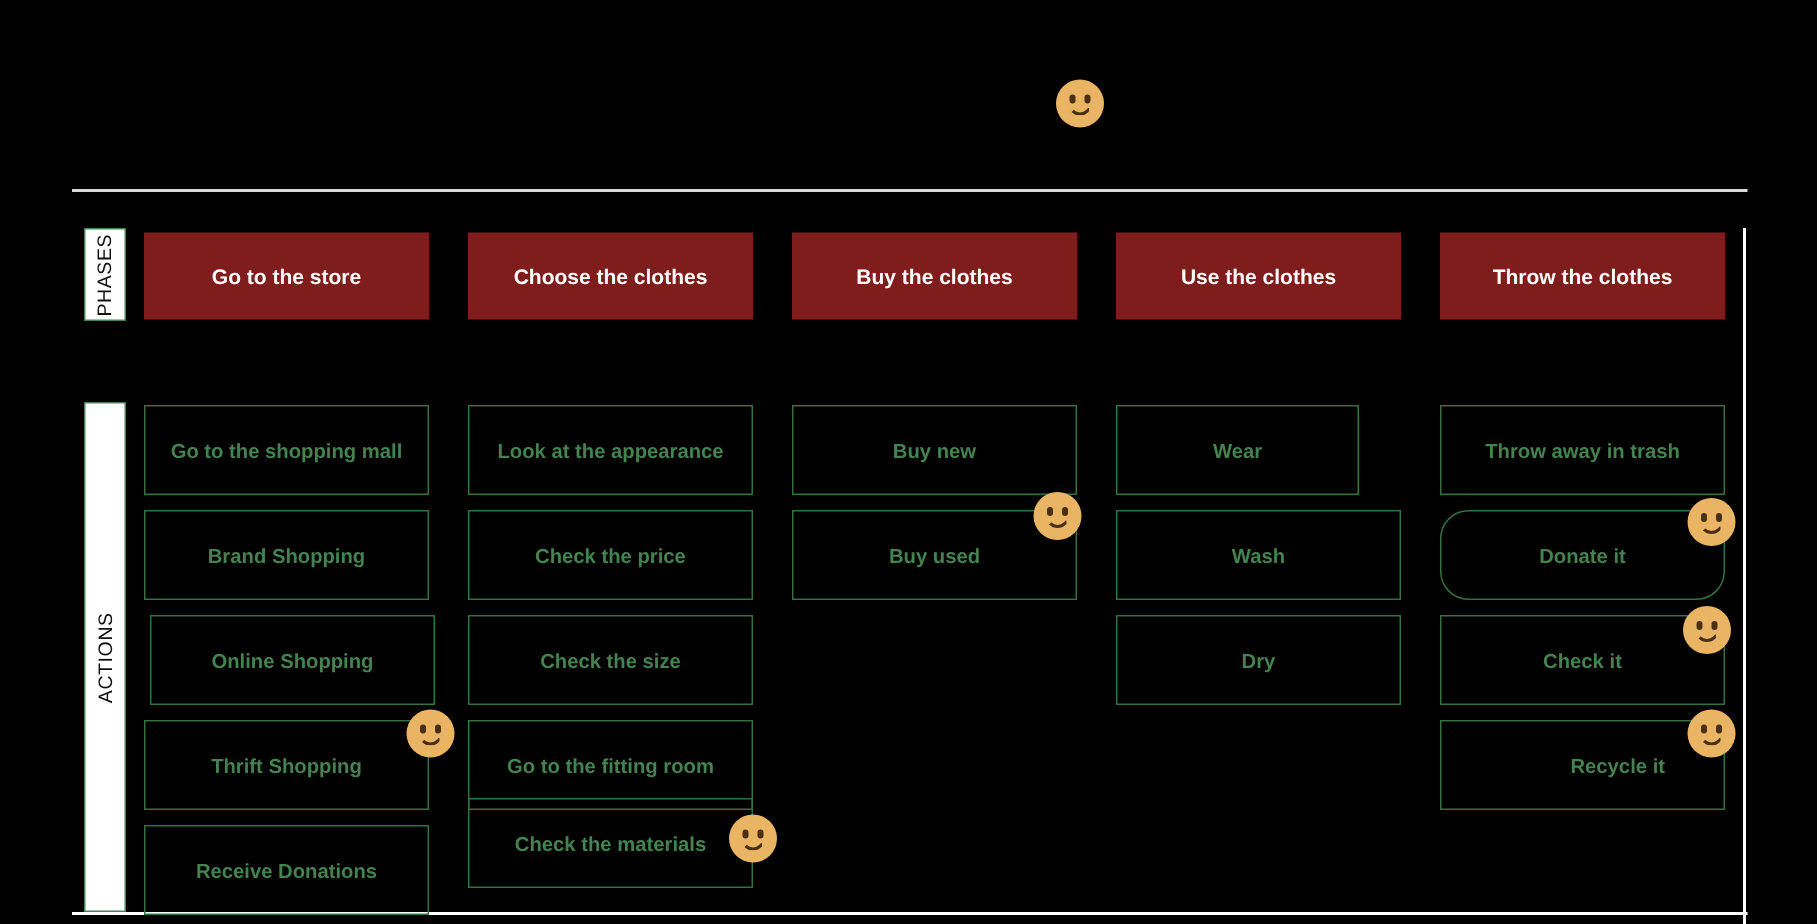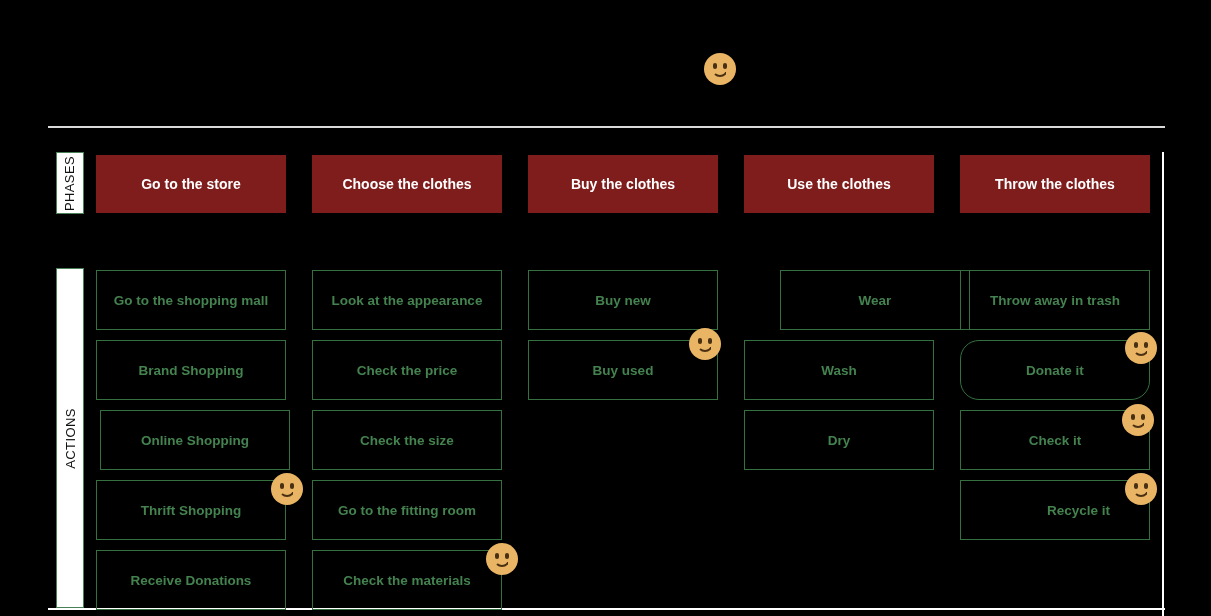--- a/index.html
+++ b/index.html
@@ -163,24 +163,24 @@
 <div id="action-grid">
     <div class="action-cell" style="left: 96px; width: 190px; top: 270px;">Go to the shopping mall</div>
     <div class="action-cell" style="left: 96px; width: 190px; top: 340px;">Brand Shopping</div>
     <div class="action-cell" style="left: 100px; width: 190px; top: 410px;">Online Shopping</div>
     <div class="action-cell" style="left: 96px; width: 190px; top: 480px;">Thrift Shopping</div>
     <div class="action-cell" style="left: 96px; width: 190px; top: 550px;">Receive Donations</div>
     <div class="action-cell" style="left: 312px; width: 190px; top: 270px;">Look at the appearance</div>
     <div class="action-cell" style="left: 312px; width: 190px; top: 340px;">Check the price</div>
     <div class="action-cell" style="left: 312px; width: 190px; top: 410px;">Check the size</div>
     <div class="action-cell" style="left: 312px; width: 190px; top: 480px;">Go to the fitting room</div>
-    <div class="action-cell" style="left: 312px; width: 190px; top: 550px;">Check the materials</div>
+    <div class="action-cell" style="left: 312px; width: 190px; top: 532px;">Check the materials</div>
     <div class="action-cell" style="left: 528px; width: 190px; top: 270px;">Buy new</div>
     <div class="action-cell" style="left: 528px; width: 190px; top: 340px;">Buy used</div>
-    <div class="action-cell" style="left: 744px; width: 190px; top: 270px; margin-left: 36px;">Wear</div>
+    <div class="action-cell" style="left: 744px; width: 162px; top: 270px;">Wear</div>
     <div class="action-cell" style="left: 744px; width: 190px; top: 340px;">Wash</div>
     <div class="action-cell" style="left: 744px; width: 190px; top: 410px;">Dry</div>
     <div class="action-cell" style="left: 960px; width: 190px; top: 270px;">Throw away in trash</div>
     <div class="action-cell" style="left: 960px; width: 190px; top: 340px; border-radius: 19px;">Donate it</div>
     <div class="action-cell" style="left: 960px; width: 190px; top: 410px;">Check it</div>
     <div class="action-cell" style="left: 960px; width: 190px; top: 480px; padding-left: 47px;">Recycle it</div>
   </div>
 <div id="marker-layer">
     <div class="smiley" style="left: 704px; top: 53px;">
       <span class="eye l"></span>

